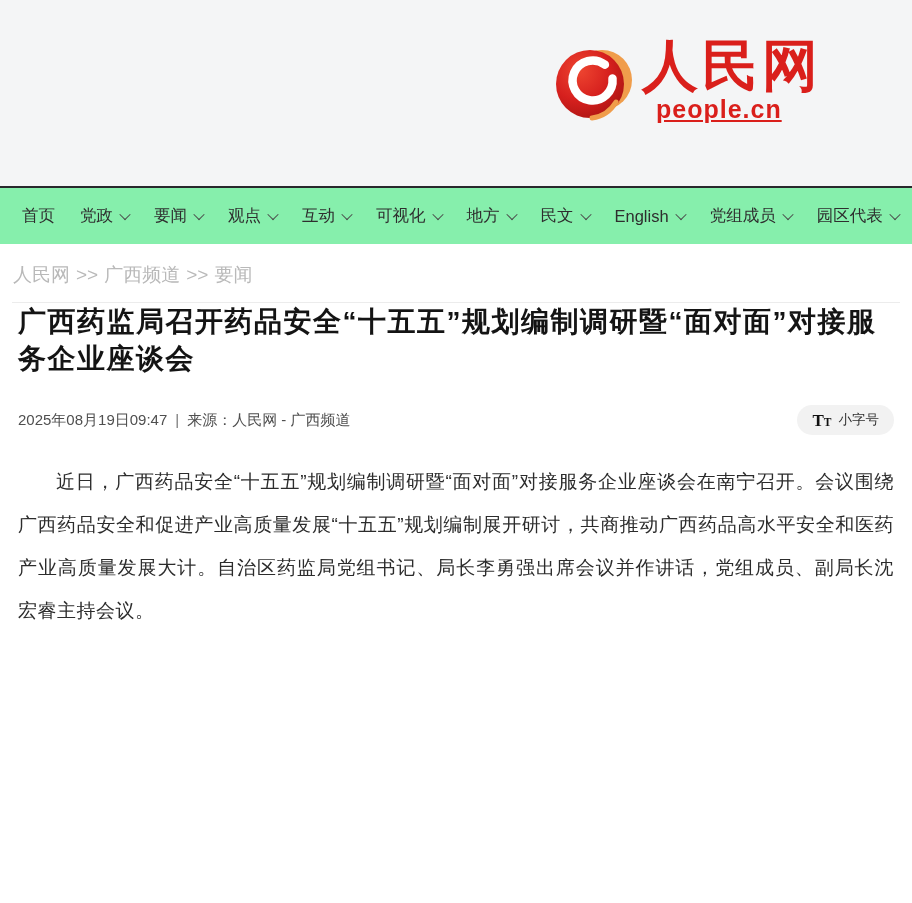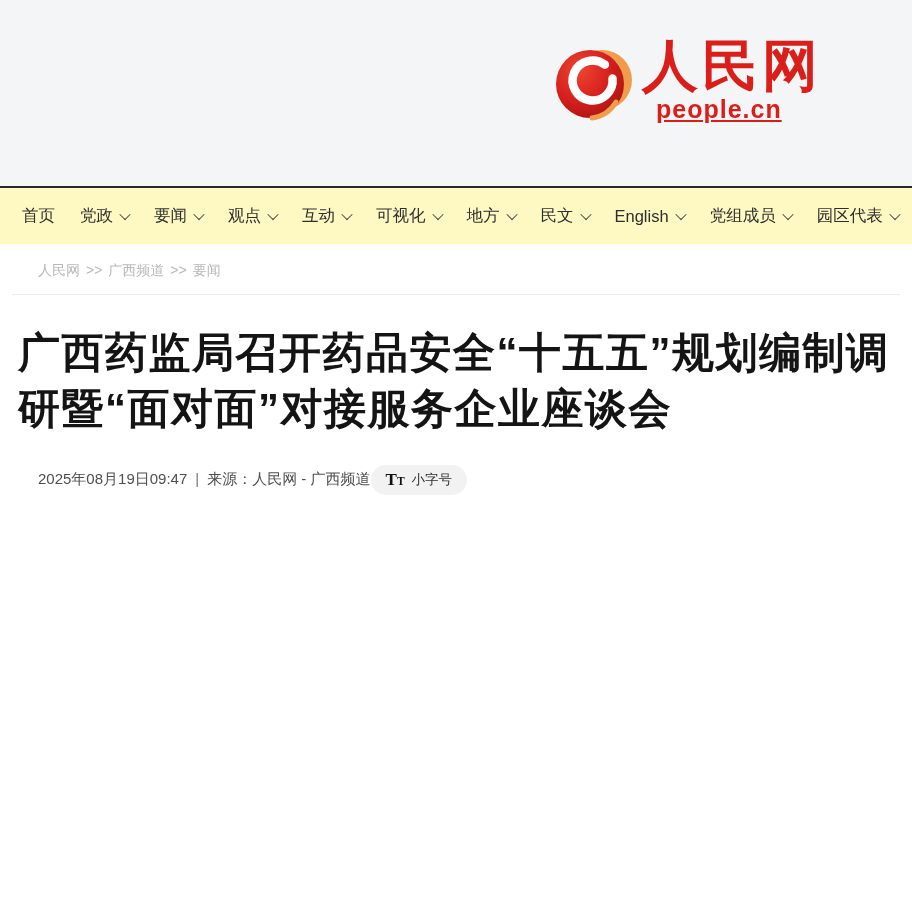--- a/index.html
+++ b/index.html
@@ -43,21 +43,21 @@
     color: #da1f1b;
     letter-spacing: 1px;
     margin-top: 2px;
     padding-left: 14px;
     text-decoration: underline;
   }
 
   
   .main-nav {
     height: 58px;
-    background: #fef9c3;
+    background: #86efac;
     border-top: 2px solid #28282c;
     padding-left: 22px;
     white-space: nowrap;
     overflow: hidden;
     display: flex;
     align-items: center;
   }
   .nav-item {
     display: inline-flex;
     align-items: center;
@@ -73,48 +73,47 @@
     width: 8px;
     height: 8px;
     border-right: 1.6px solid #4a4a4a;
     border-bottom: 1.6px solid #4a4a4a;
     transform: rotate(45deg) translate(-1px,-1px);
     margin-left: 8px;
   }
 
   
   .breadcrumb {
-    padding: 18px 38px 0;
-    font-size: 14px;
+    padding: 18px 13px 0;
+    font-size: 19px;
     color: #b9b9b9;
   }
   .breadcrumb a { color: #b9b9b9; text-decoration: none; cursor: pointer; }
   .breadcrumb .sep { margin: 0 6px; }
 
   .divider {
     border: none;
     border-top: 1px solid #ececec;
     margin: 14px 12px 0;
   }
 
   
   .article { padding: 0 18px; }
   .article-title {
-    margin-top: 30px;
-    font-size: 42px;
+    font-size: 28px;
     line-height: 1.33;
     font-weight: 700;
     color: #141414;
     letter-spacing: 1.5px;
   }
   .meta-row {
     margin-top: 28px;
     display: flex;
-    align-items: center;
-    margin-left: 20px;
+    justify-content: space-between;
+    align-items: center;
   }
   .meta { font-size: 15px; color: #4f4f4f; }
   .meta .bar { margin: 0 8px; color: #777; }
   .meta a { color: #4f4f4f; text-decoration: none; }
   .font-size-btn {
     display: inline-flex;
     align-items: center;
     gap: 7px;
     background: #f2f2f2;
     border: none;
@@ -236,15 +235,16 @@
       </div>
       <button class="font-size-btn">
         <span class="tt">
             <span class="t1">T</span>
             <span class="t2">T</span>
           </span>
         <span>小字号</span>
       </button>
     </div>
 
+    <p>近日，广西药品安全“十五五”规划编制调研暨“面对面”对接服务企业座谈会在南宁召开。会议围绕广西药品安全和促进产业高质量发展“十五五”规划编制展开研讨，共商推动广西药品高水平安全和医药产业高质量发展大计。自治区药监局党组书记、局长李勇强出席会议并作讲话，党组成员、副局长沈宏睿主持会议。</p>
   </main>
 
 </div>
 
 </body></html>

